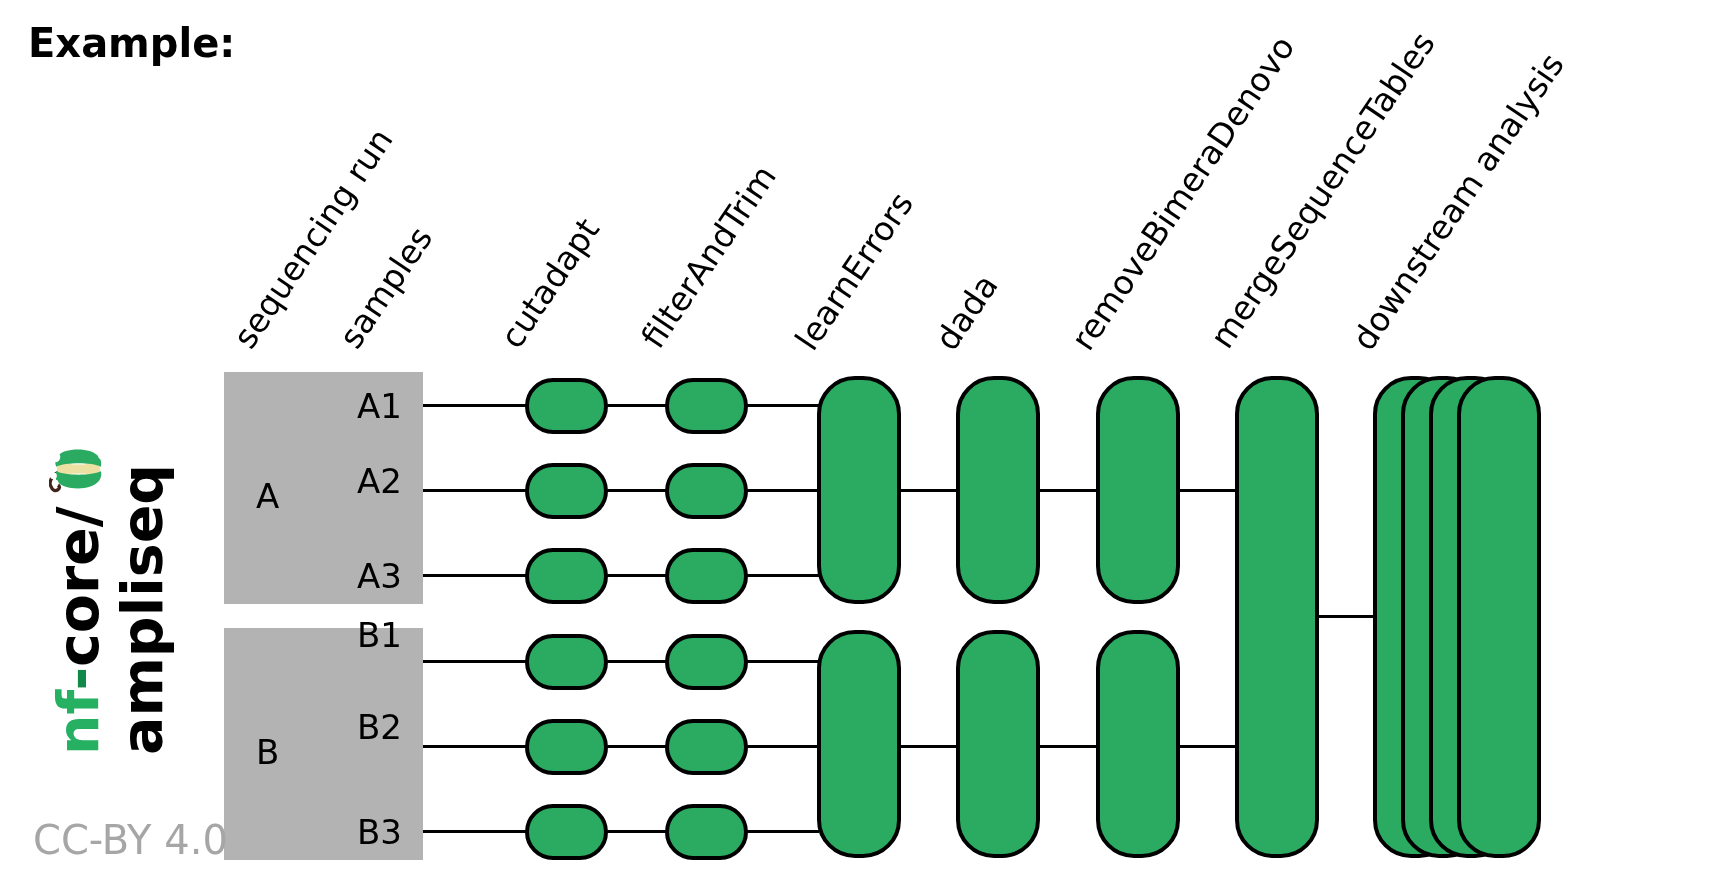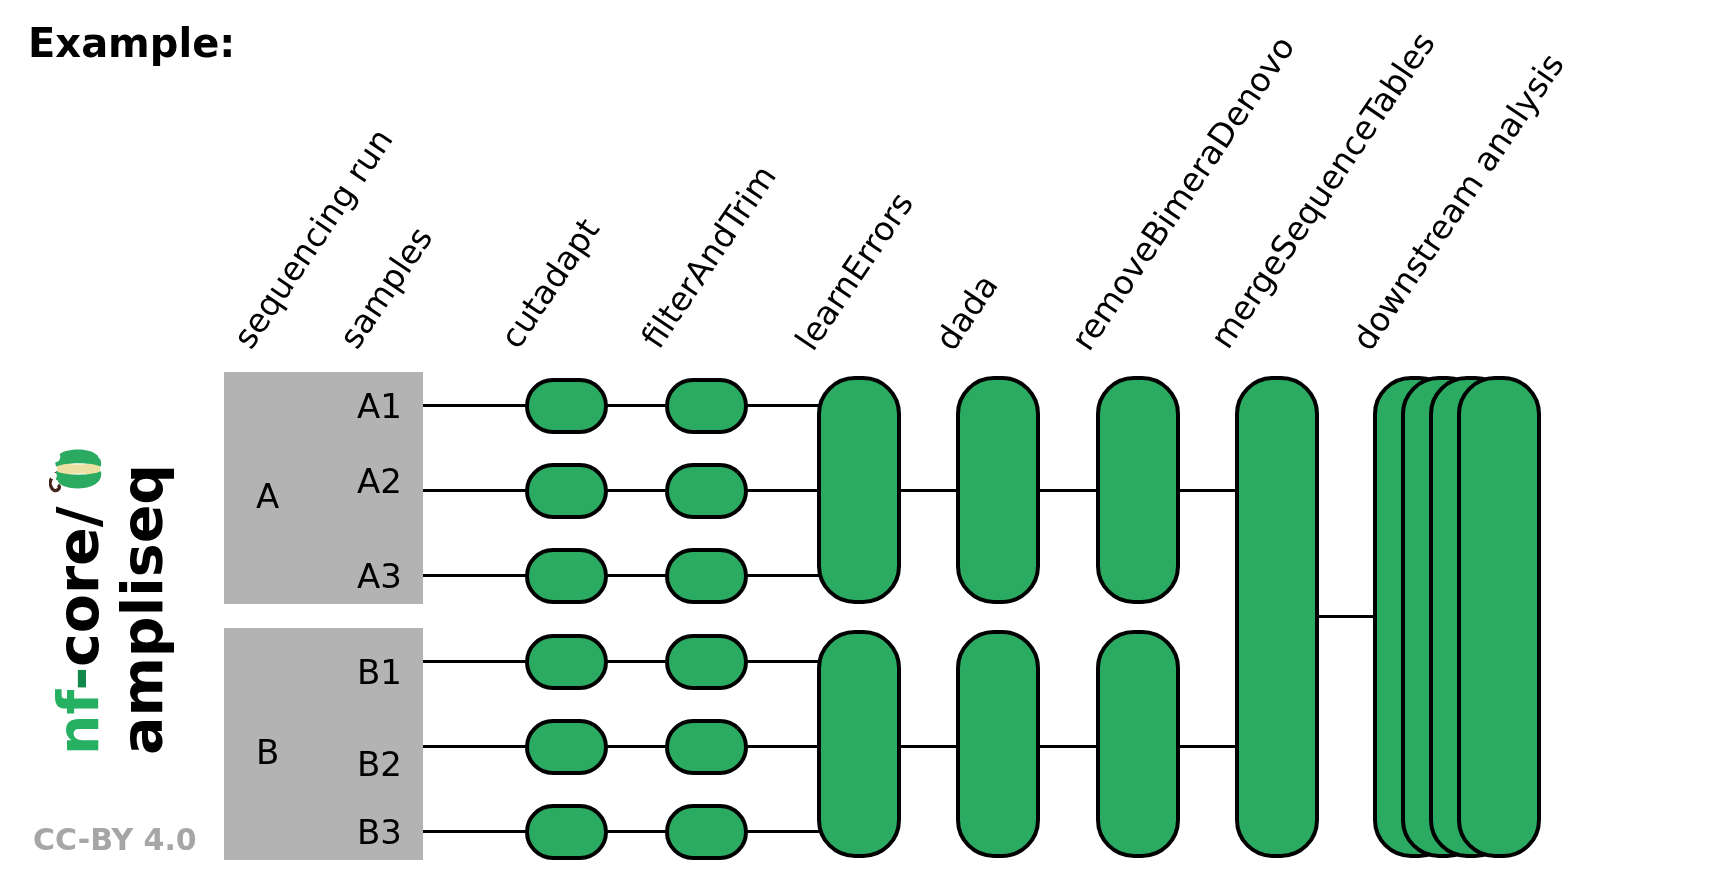--- a/index.html
+++ b/index.html
@@ -26,21 +26,21 @@
   }
   .xtall{height:482px;}
   .brand{
     position:absolute;left:-40px;top:541px;width:300px;height:128px;
     transform:rotate(-90deg);font-weight:bold;font-size:57px;line-height:64px;white-space:nowrap;
   }
   .brand-nf{color:var(--brand-green,#26b162);}
   .brand-hyphen{color:var(--brand-hyphen-green,#12884a);}
   .brand-core{color:#000;}
   .apple{width:48px;height:58px;margin-left:13px;vertical-align:-9px;}
-  .license{position:absolute;left:33px;top:824px;font-size:30px;line-height:32px;color:var(--license-gray,#a6a6a6);font-weight:bold;}
+  .license{position:absolute;left:33px;top:824px;font-size:40px;line-height:32px;color:var(--license-gray,#a6a6a6);}
 </style>
 </head>
 <body>
 
 <div class="canvas">
 
   <div class="title">
     <div>Example:</div>
   </div>
 
@@ -72,22 +72,22 @@
 
   <div class="run-box" style="left:224px;top:372px;"></div>
   <div class="run-box" style="left:224px;top:628px;"></div>
 
   <div class="run-label" style="left:256px;top:479px;">A</div>
   <div class="run-label" style="left:256px;top:735px;">B</div>
 
   <div class="sample-label" style="top:389px;">A1</div>
   <div class="sample-label" style="top:464px;">A2</div>
   <div class="sample-label" style="top:559px;">A3</div>
-  <div class="sample-label" style="top:655px;">B1</div>
-  <div class="sample-label" style="top:747px;">B2</div>
+  <div class="sample-label" style="top:618px;">B1</div>
+  <div class="sample-label" style="top:710px;">B2</div>
   <div class="sample-label" style="top:815px;">B3</div>
 
   <div class="hline" style="left:423px;top:404px;width:104px;"></div>
   <div class="hline" style="left:606px;top:404px;width:61px;"></div>
   <div class="hline" style="left:746px;top:404px;width:73px;"></div>
 
   <div class="hline" style="left:423px;top:489px;width:104px;"></div>
   <div class="hline" style="left:606px;top:489px;width:61px;"></div>
   <div class="hline" style="left:746px;top:489px;width:73px;"></div>
 

